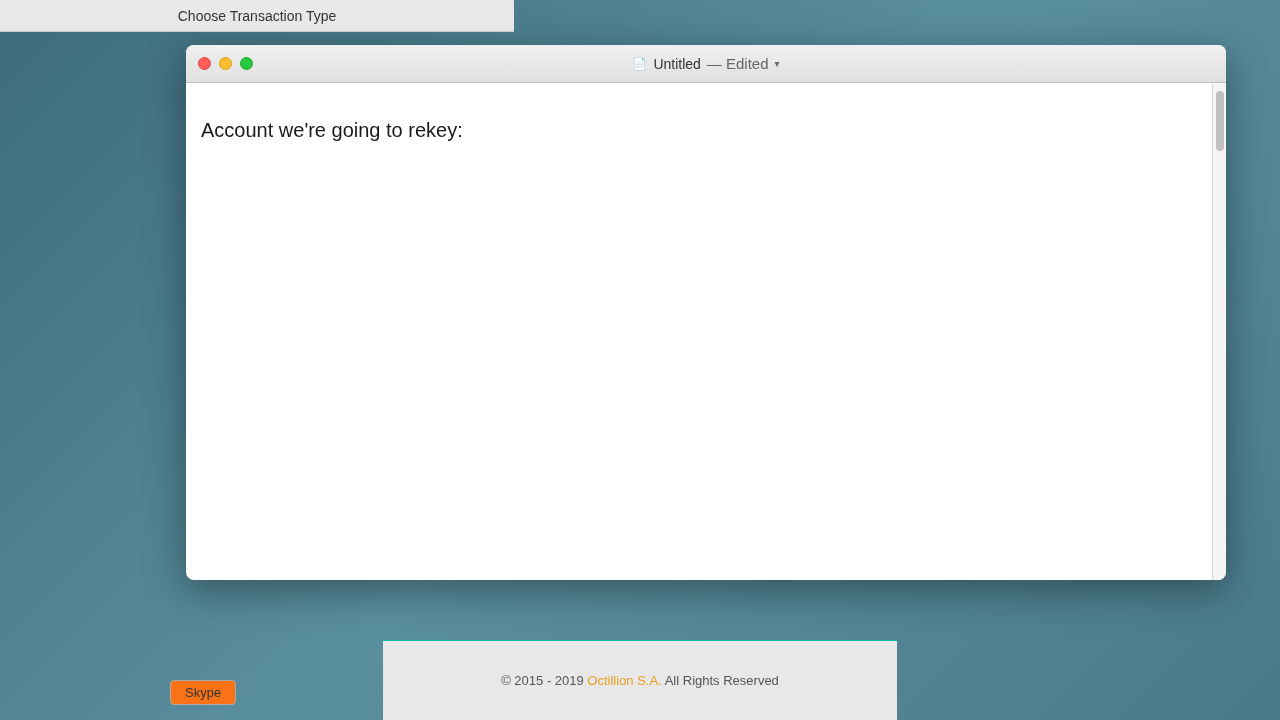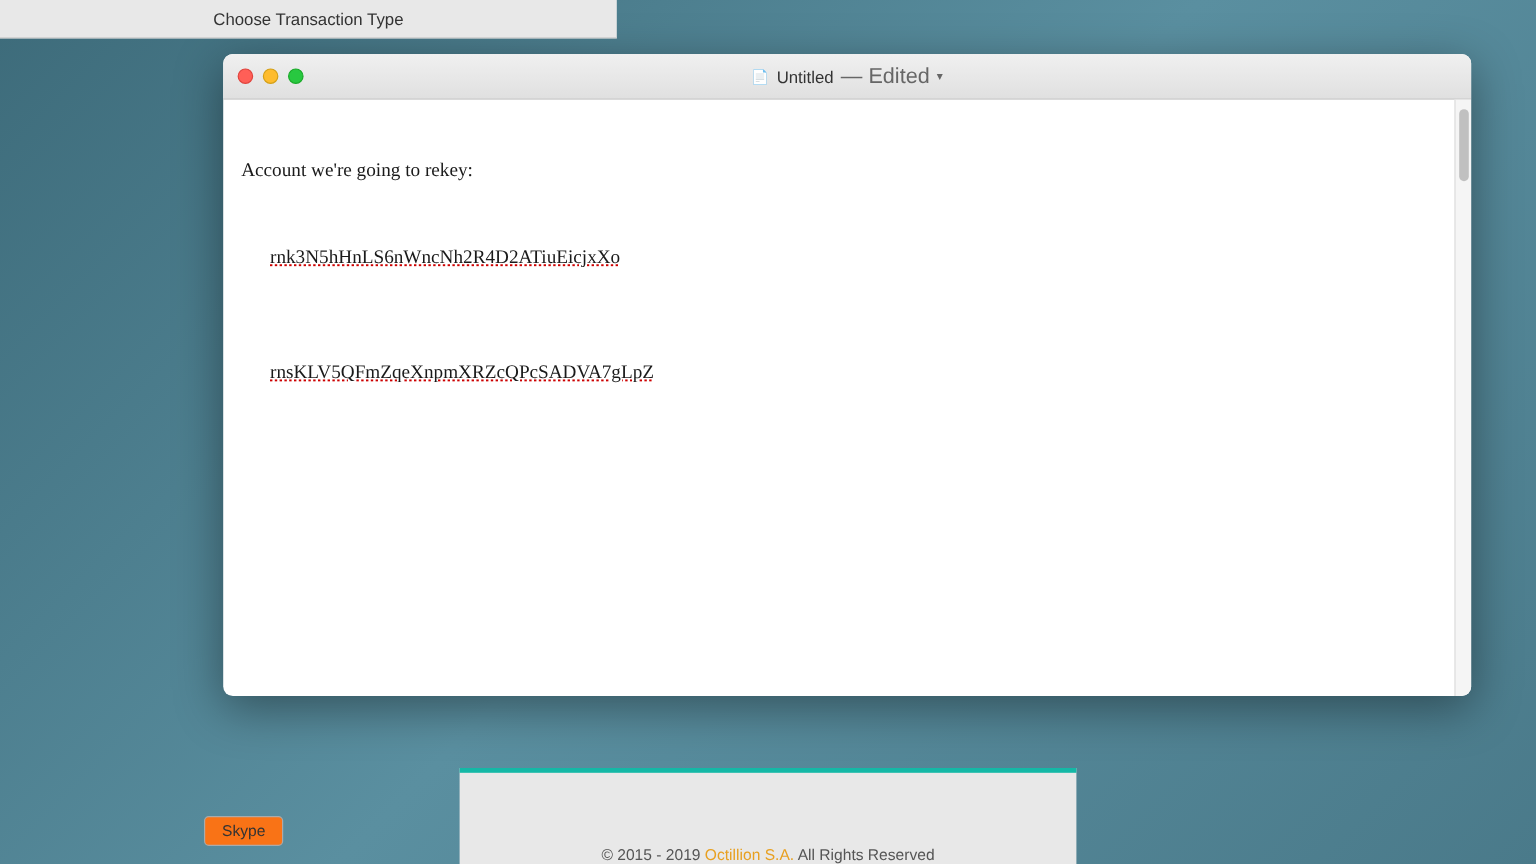--- a/index.html
+++ b/index.html
@@ -44,23 +44,23 @@
 
     
     .bottom-bar {
       position: absolute;
       bottom: 0;
       left: 383px;
       width: 514px;
       height: 80px;
       background: #e8e8e8;
       display: flex;
-      align-items: flex-end;
+      align-items: center;
       justify-content: center;
-      border-top: 4px solid #14b8a6;
+      border-top: 1px solid #14b8a6;
       z-index: 10;
     }
 
     .bottom-bar-text {
       font-size: 13px;
       color: #555;
     }
 
     .bottom-bar-text a {
       color: #e8a020;
@@ -140,21 +140,21 @@
       color: #666;
     }
 
     .window-title-text {
       font-size: 14px;
       color: #333;
     }
 
     .window-title-edited {
       color: #666;
-      font-size: 18px;
+      font-size: 15px;
     }
 
     .window-title-chevron {
       color: #666;
       font-size: 10px;
     }
 
     
     .window-scroll-area {
       position: absolute;
@@ -171,23 +171,23 @@
       top: 8px;
       right: 2px;
       width: 8px;
       height: 60px;
       background: #c0c0c0;
       border-radius: 4px;
     }
 
     
     .content {
-      padding: 48px 40px 30px 15px;
-      font-family: Liberation Serif, serif;
-      font-size: 16px;
+      padding: 32px 40px 30px 15px;
+      font-family: Liberation Sans, sans-serif;
+      font-size: 20px;
       line-height: 1.5;
       color: #1a1a1a;
       margin-right: 14px;
       height: calc(100% - 38px);
       overflow: hidden;
     }
 
     .content-line {
       margin-bottom: 4px;
       white-space: pre;
@@ -243,25 +243,19 @@
     </div>
   </div>
 
   <div class="window-scroll-area">
     <div class="scrollbar-thumb"></div>
   </div>
 
   <div class="content">
     <div class="content-line">Account we're going to rekey:</div>
     <div class="content-spacer"></div>
-    <div class="content-line">
-      <span class="spell-error">rnk3N5hHnLS6nWncNh2R4D2ATiuEicjxXo</span>
-    </div>
     <div class="content-spacer"></div>
-    <div class="content-line">
-      <span class="spell-error">rnsKLV5QFmZqeXnpmXRZcQPcSADVA7gLpZ</span>
-    </div>
     <div class="content-line">
       
     </div>
 
   </div>
 </div>
 
 </body></html>

